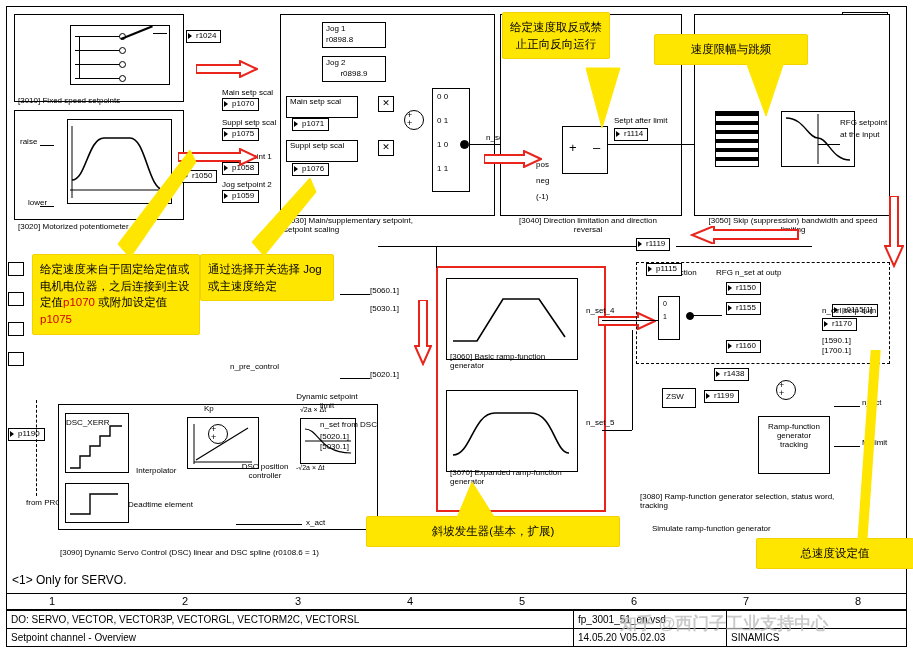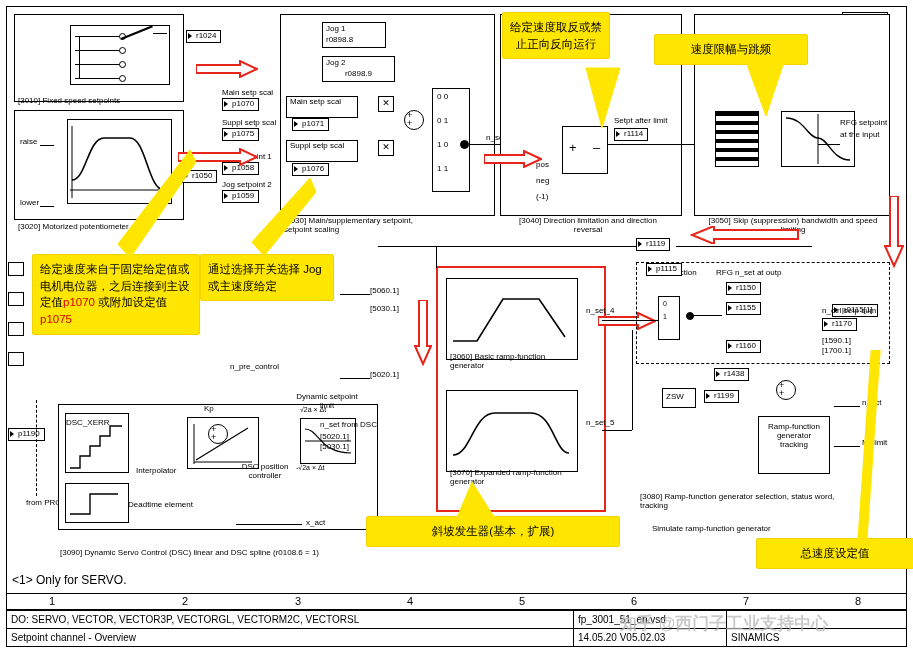--- a/index.html
+++ b/index.html
@@ -61,33 +61,33 @@
     <div class="abs" style="left:52px;top:8px;width:105px;height:85px;border:1px solid #000;">
       <svg width="103" height="83" viewBox="0 0 103 83">
         <path d="M4 60 C18 60 20 18 36 18 L62 18 C78 18 80 70 96 70" fill="none" stroke="#000" stroke-width="1.6"></path>
         <line x1="4" y1="6" x2="4" y2="78" stroke="#000" stroke-width="1"></line>
         <line x1="2" y1="70" x2="100" y2="70" stroke="#000" stroke-width="1"></line>
       </svg>
     </div>
   </div>
   <div class="plain" style="left:18px;top:222px;width:120px;">[3020] Motorized potentiometer</div>
   <div class="plain" style="left:20px;top:137px;">raise</div>
-  <div class="plain" style="left:20px;top:198px;">lower</div>
+  <div class="plain" style="left:28px;top:198px;">lower</div>
   <div class="hline" style="left:40px;top:145px;width:14px;"></div>
   <div class="hline" style="left:40px;top:206px;width:14px;"></div>
   <div class="param" style="left:182px;top:170px;">r1050</div>
 
   <div class="blk abs" style="left:280px;top:14px;width:215px;height:202px;"></div>
   <div class="plain" style="left:284px;top:216px;width:150px;">[3030] Main/supplementary setpoint, setpoint scaling</div>
 
   <div class="blk abs" style="left:322px;top:22px;width:64px;height:26px;">
     <div class="lbl" style="padding:2px 3px;">Jog 1</div>
     <div class="lbl" style="padding:0 3px;">r0898.8</div>
   </div>
-  <div class="blk abs" style="left:322px;top:56px;width:73px;height:26px;">
+  <div class="blk abs" style="left:322px;top:56px;width:64px;height:26px;">
     <div class="lbl" style="padding:2px 3px;">Jog 2</div>
     <div class="lbl" style="padding:0 3px;text-align:center;">r0898.9</div>
   </div>
 
   <div class="plain" style="left:222px;top:88px;">Main setp scal</div>
   <div class="param" style="left:222px;top:98px;">p1070</div>
   <div class="plain" style="left:222px;top:118px;">Suppl setp scal</div>
   <div class="param" style="left:222px;top:128px;">p1075</div>
   <div class="plain" style="left:222px;top:152px;">Jog setpoint 1</div>
   <div class="param" style="left:222px;top:162px;">p1058</div>

